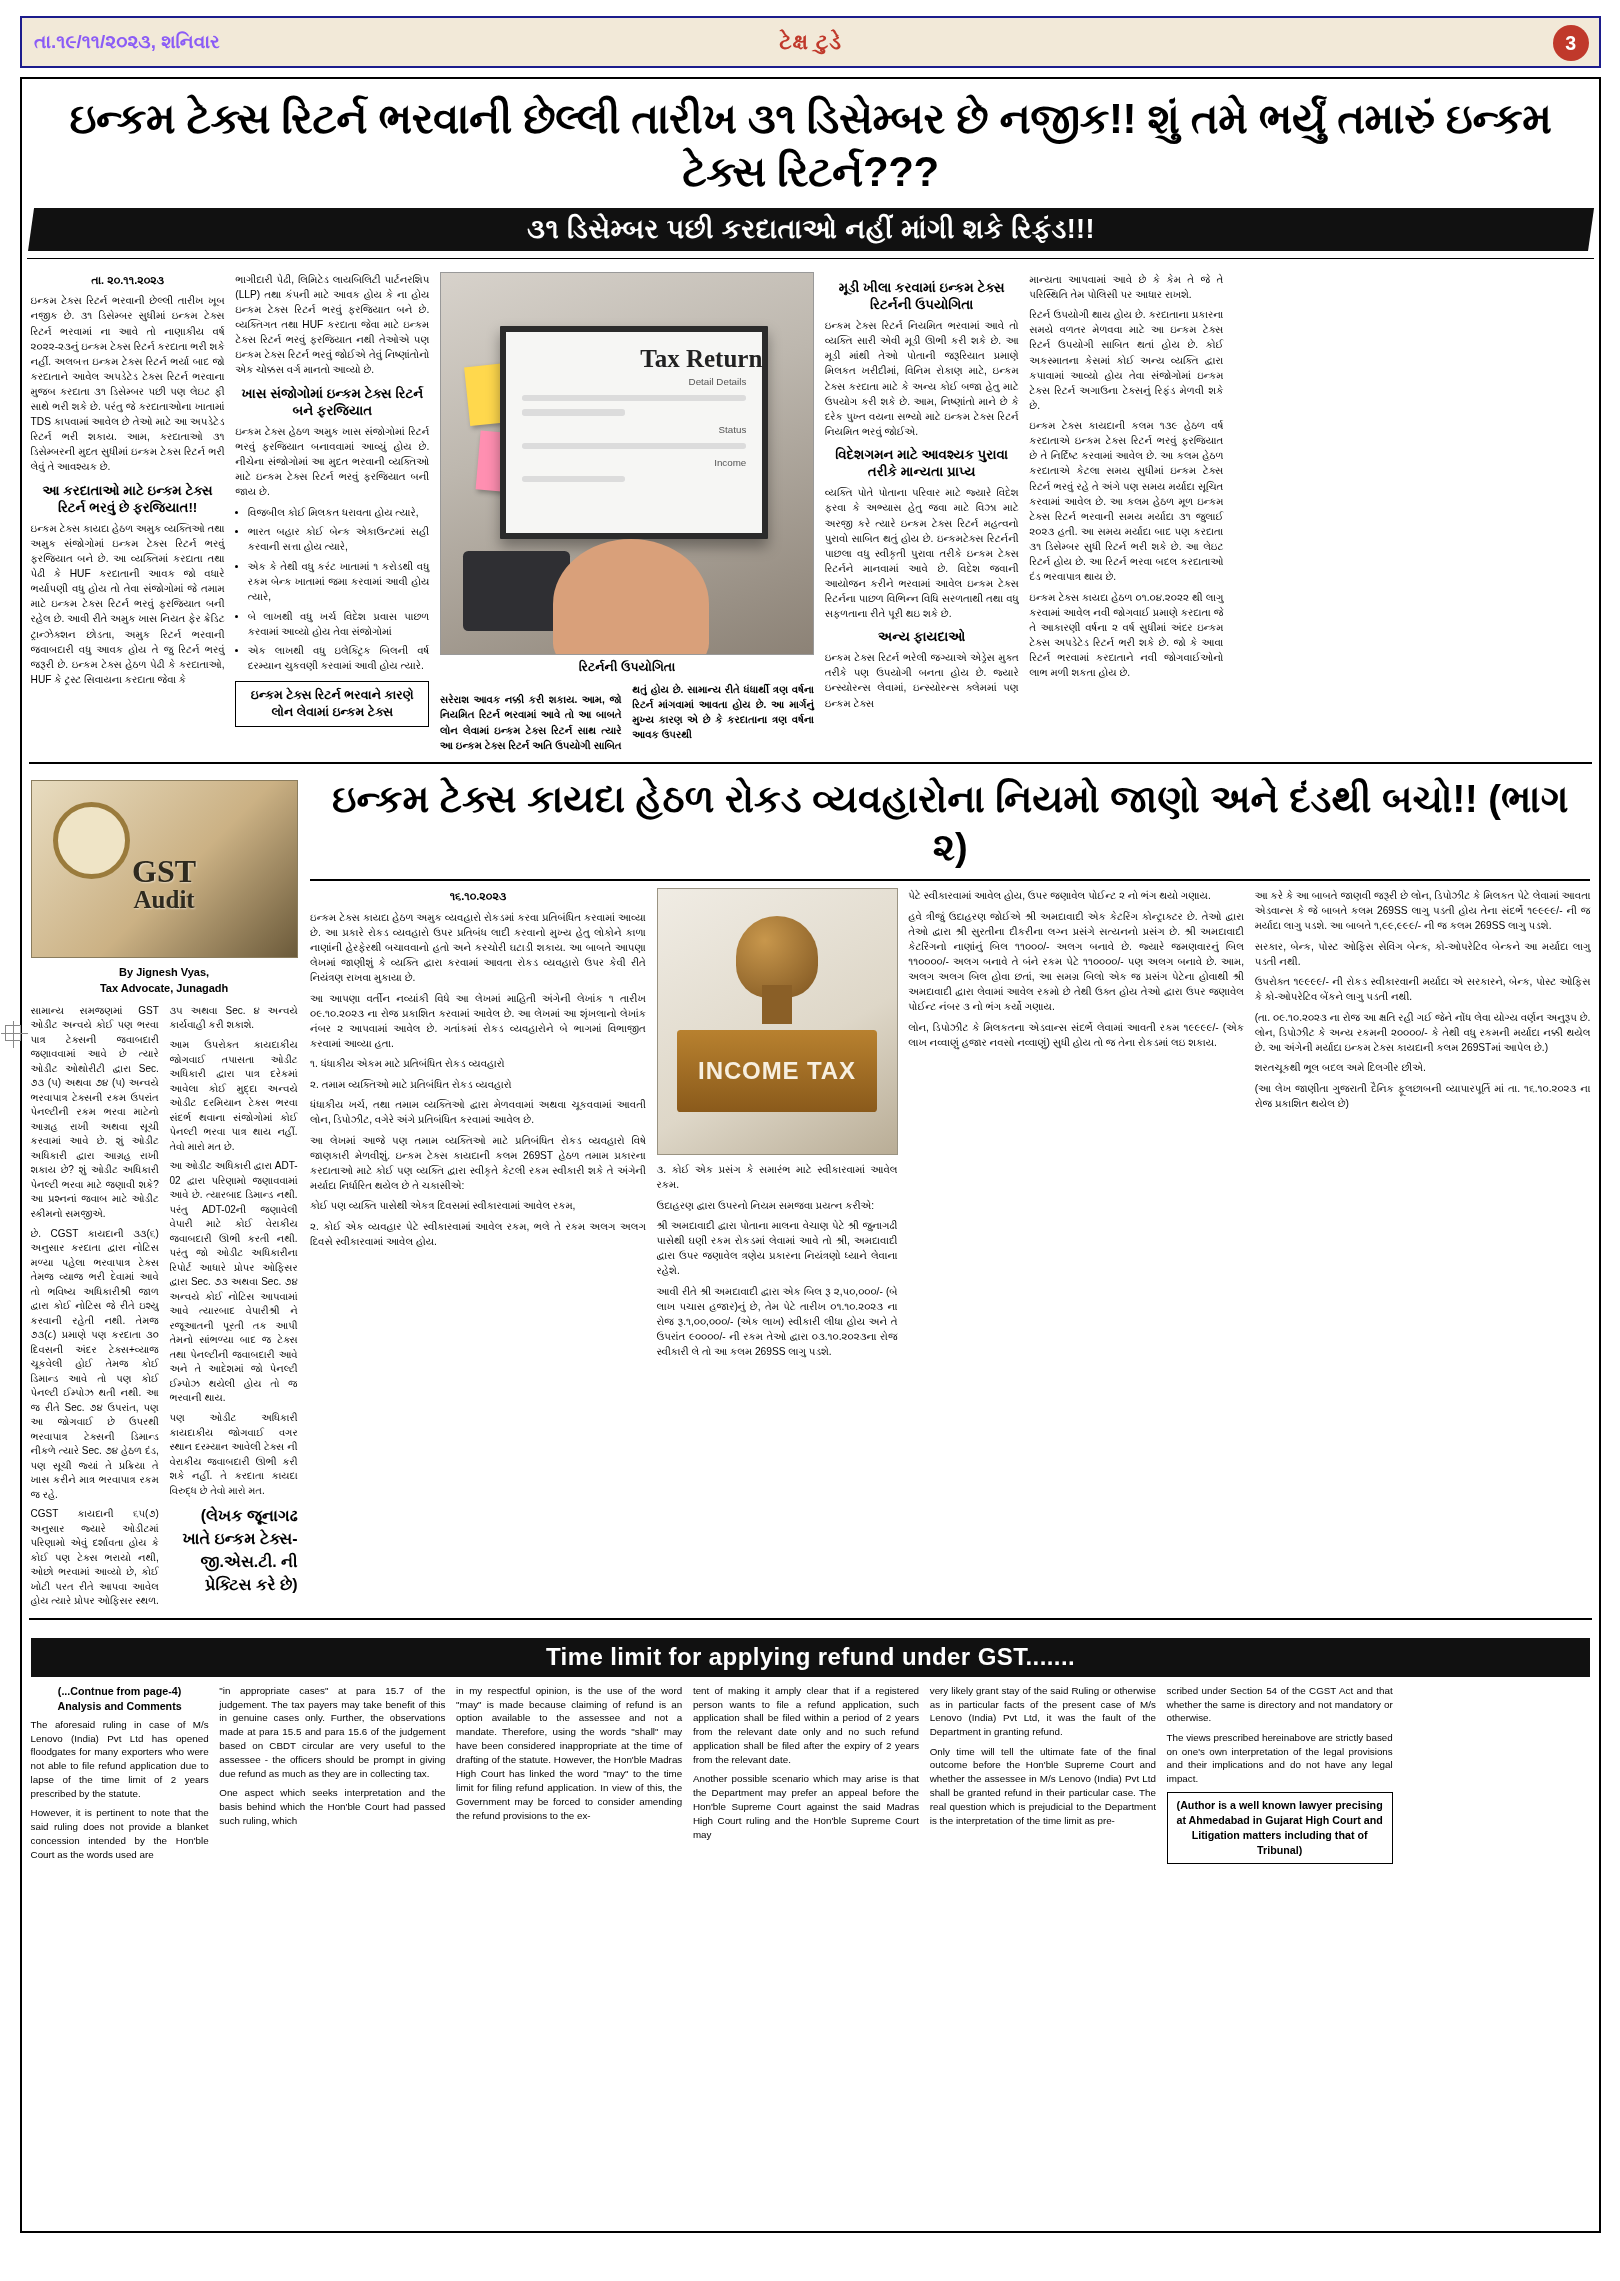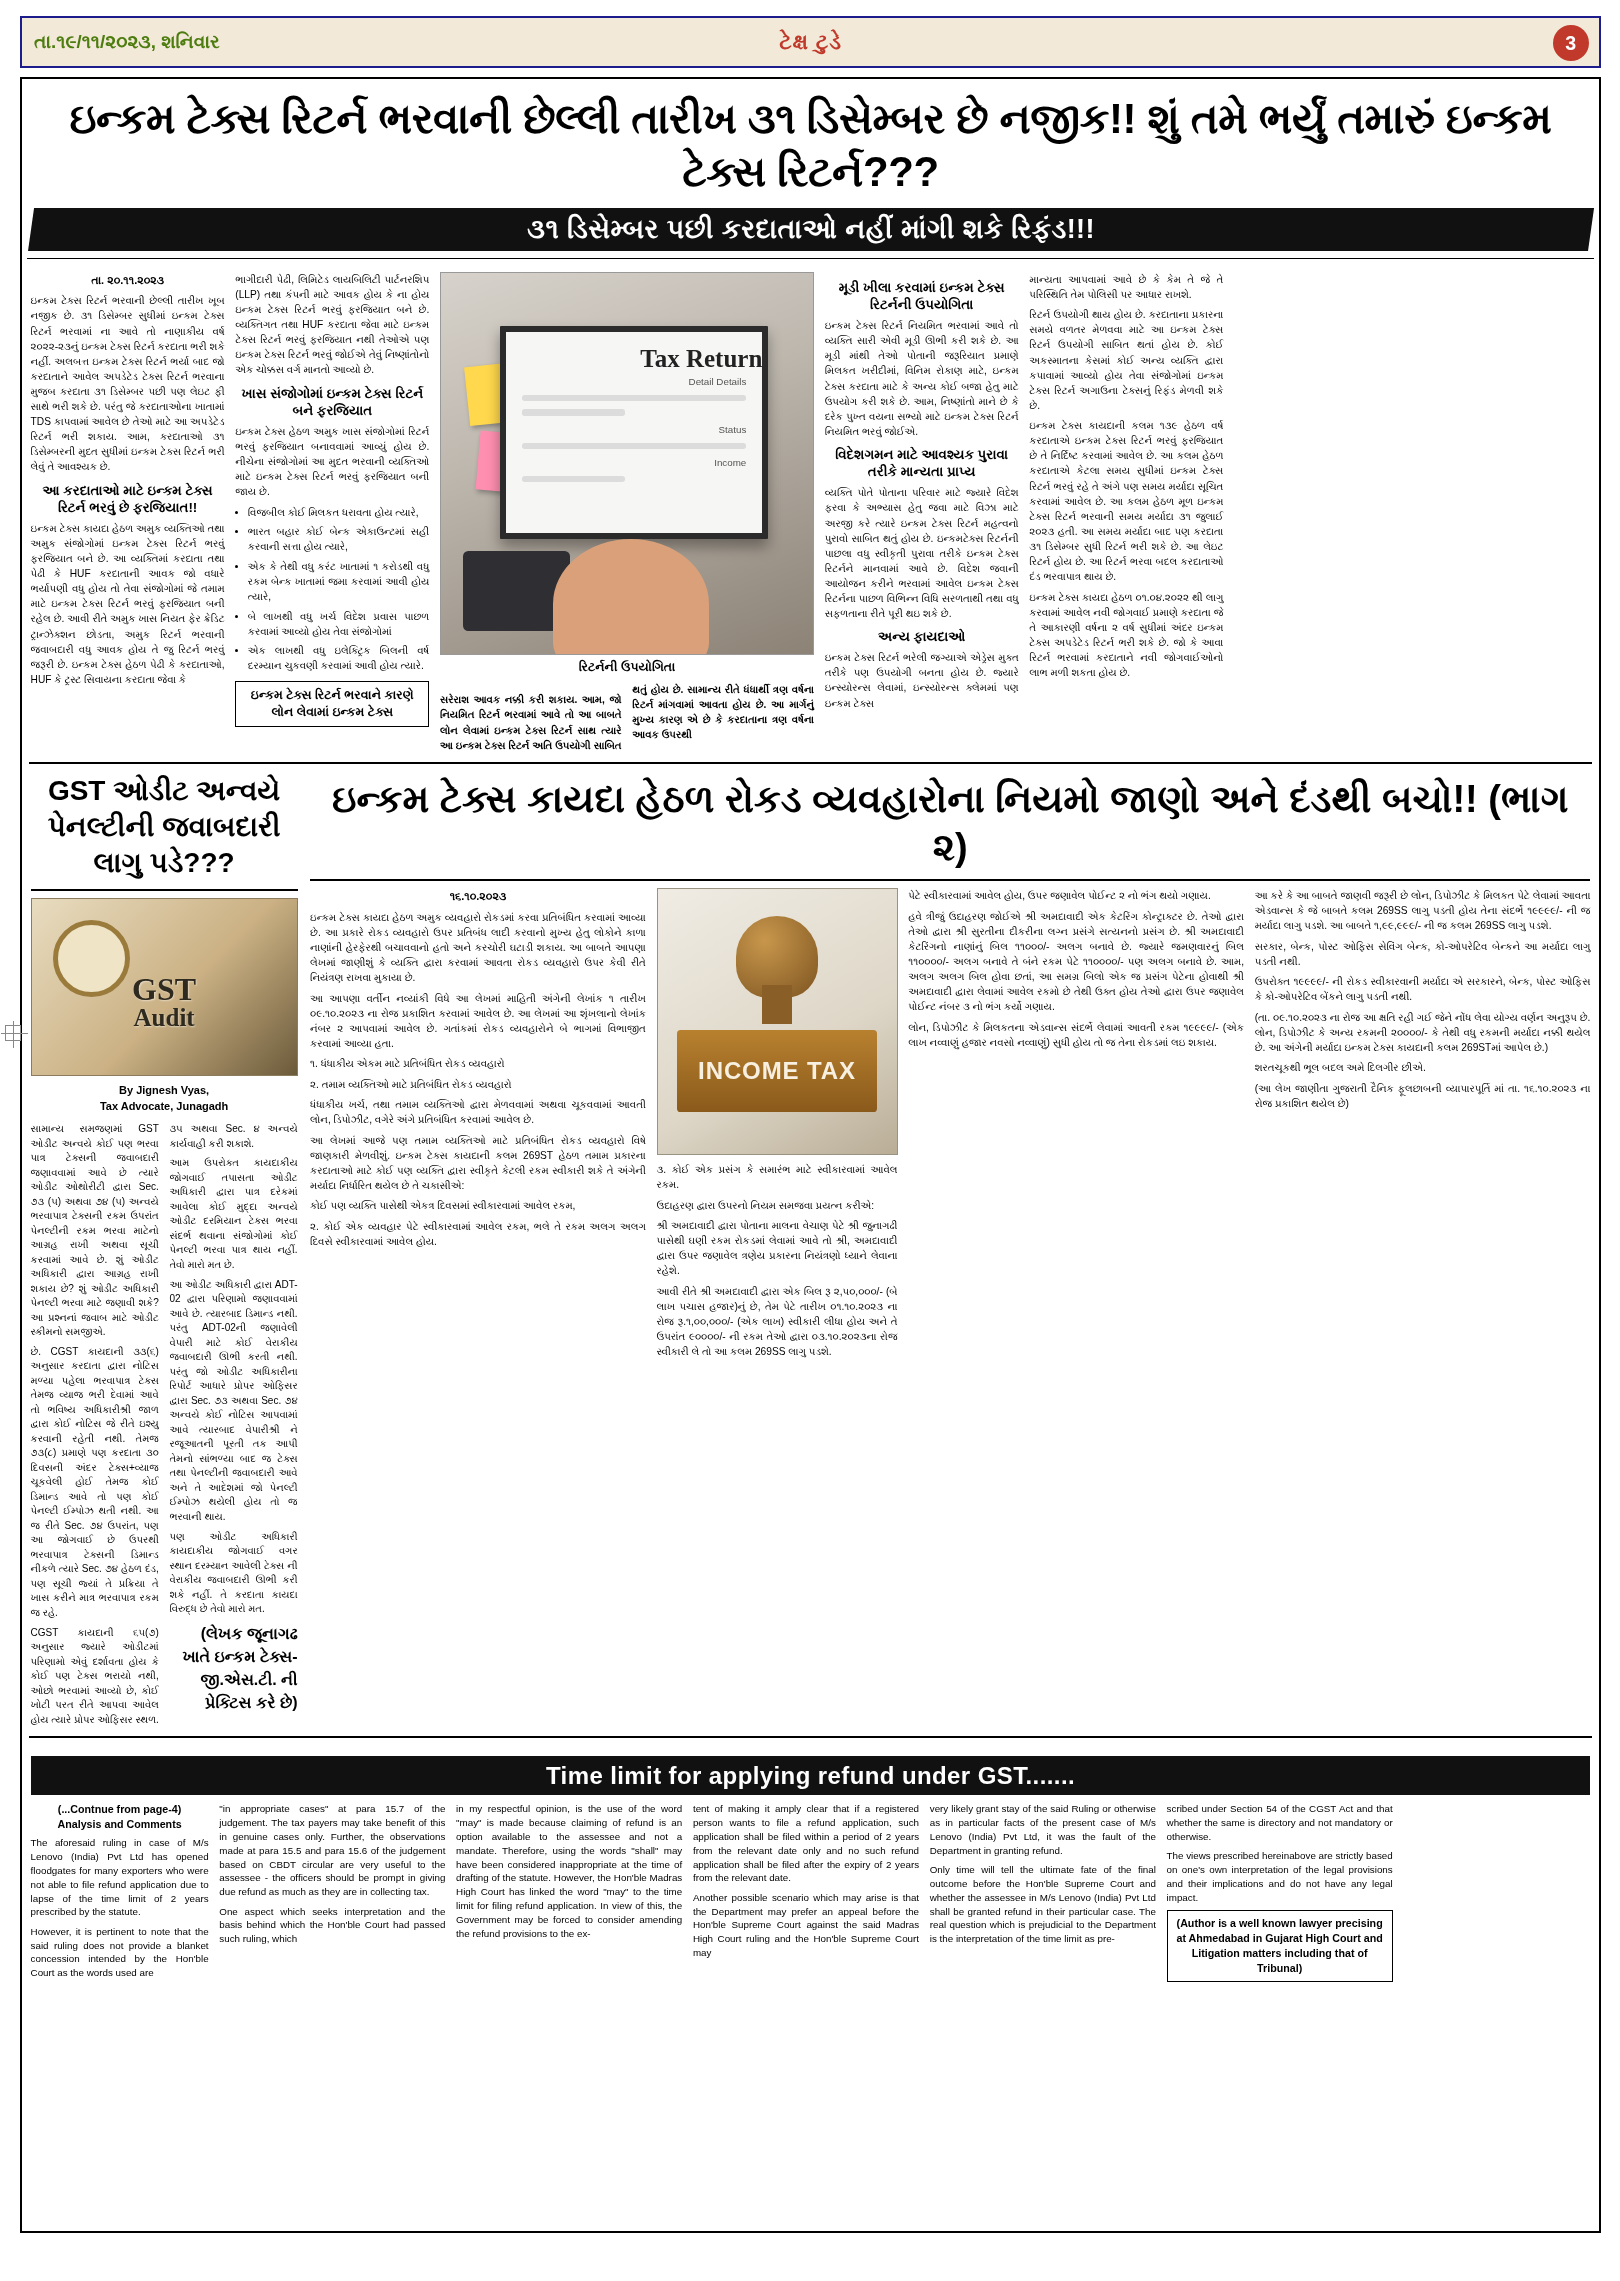--- a/index.html
+++ b/index.html
@@ -20,21 +20,21 @@
   
   .masthead {
     height:52px;
     border:2.7px solid #1c1c8c;
     background:#f2e9d8;
     display:flex; align-items:center;
     position:relative;
     padding:0 12.5px;
   }
   .masthead .dateline {
-    font-size:18.7px; font-weight:bold; color:#4d7c0f;
+    font-size:18.7px; font-weight:bold; color:#8b5cf6;
   }
   .masthead .paper-name {
     position:absolute; left:0; right:0; text-align:center;
     font-size:21.4px; font-weight:bold; color:#c0392b;
     letter-spacing:0.9px;
   }
   .page-badge {
     position:absolute; right:10.7px; top:7.1px;
     width:36px; height:36px; border-radius:50%;
     background:#c0392b; color:#fff; font-weight:bold; font-size:19.6px;
@@ -297,21 +297,20 @@
       </div>
 
       <div class="col"></div>
     </div>
 
     <div class="hr-heavy"></div>
 
     <div class="mid-block">
 
       <div>
-        <div class="gst-head">GST ઓડીટ અન્વયે પેનલ્ટીની જવાબદારી લાગુ પડે???</div>
         <div class="gst-photo">
           <div class="watch"></div>
           <div class="gtxt">
             <span>GST</span>
             <small>Audit</small>
           </div>
         </div>
         <div class="byline" style="white-space:pre-line;">By Jignesh Vyas,
 Tax Advocate, Junagadh</div>
         <div class="mid-left-cols">

